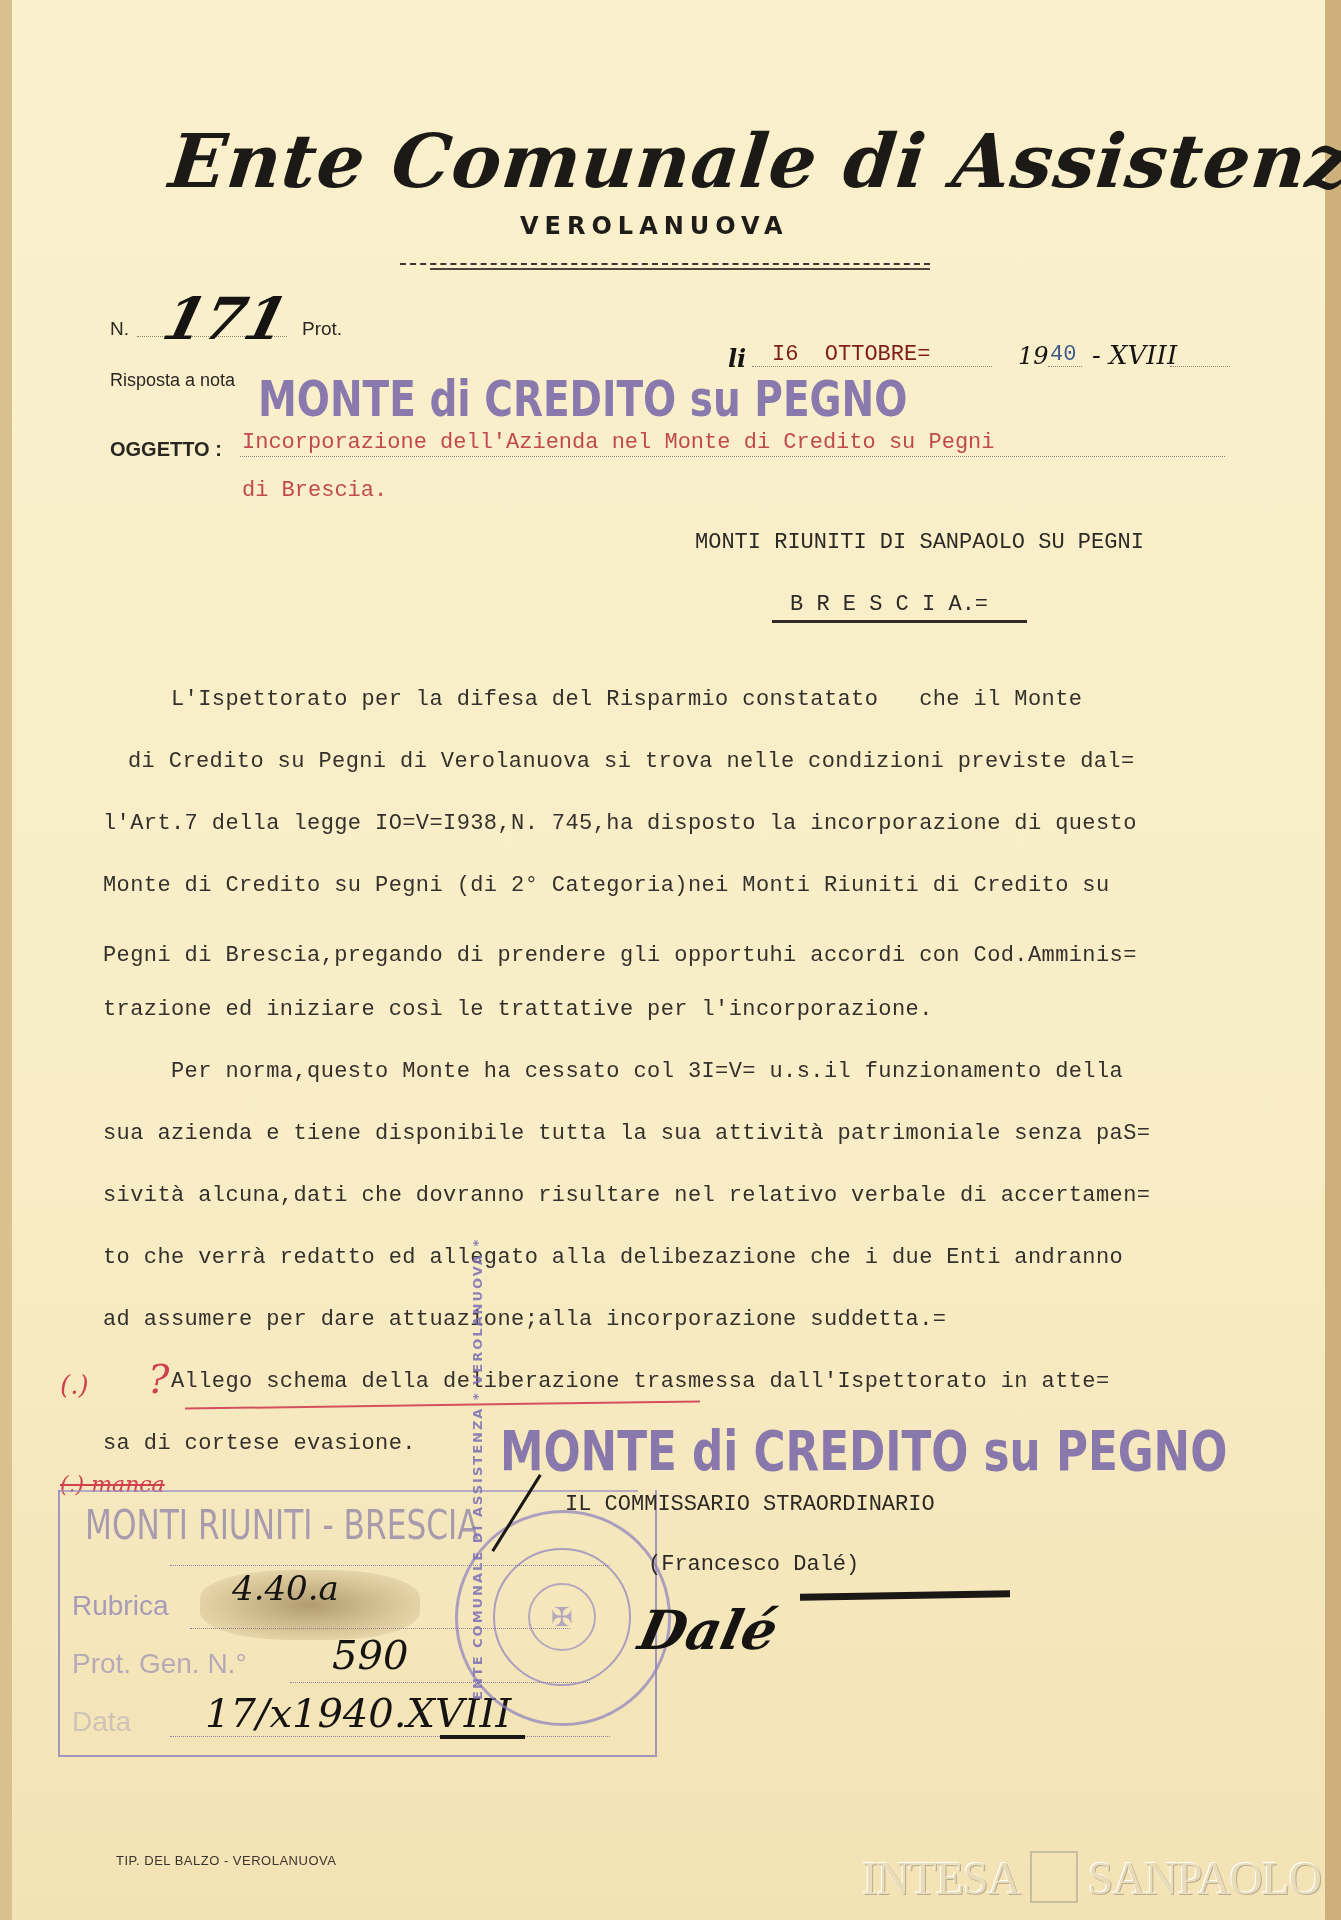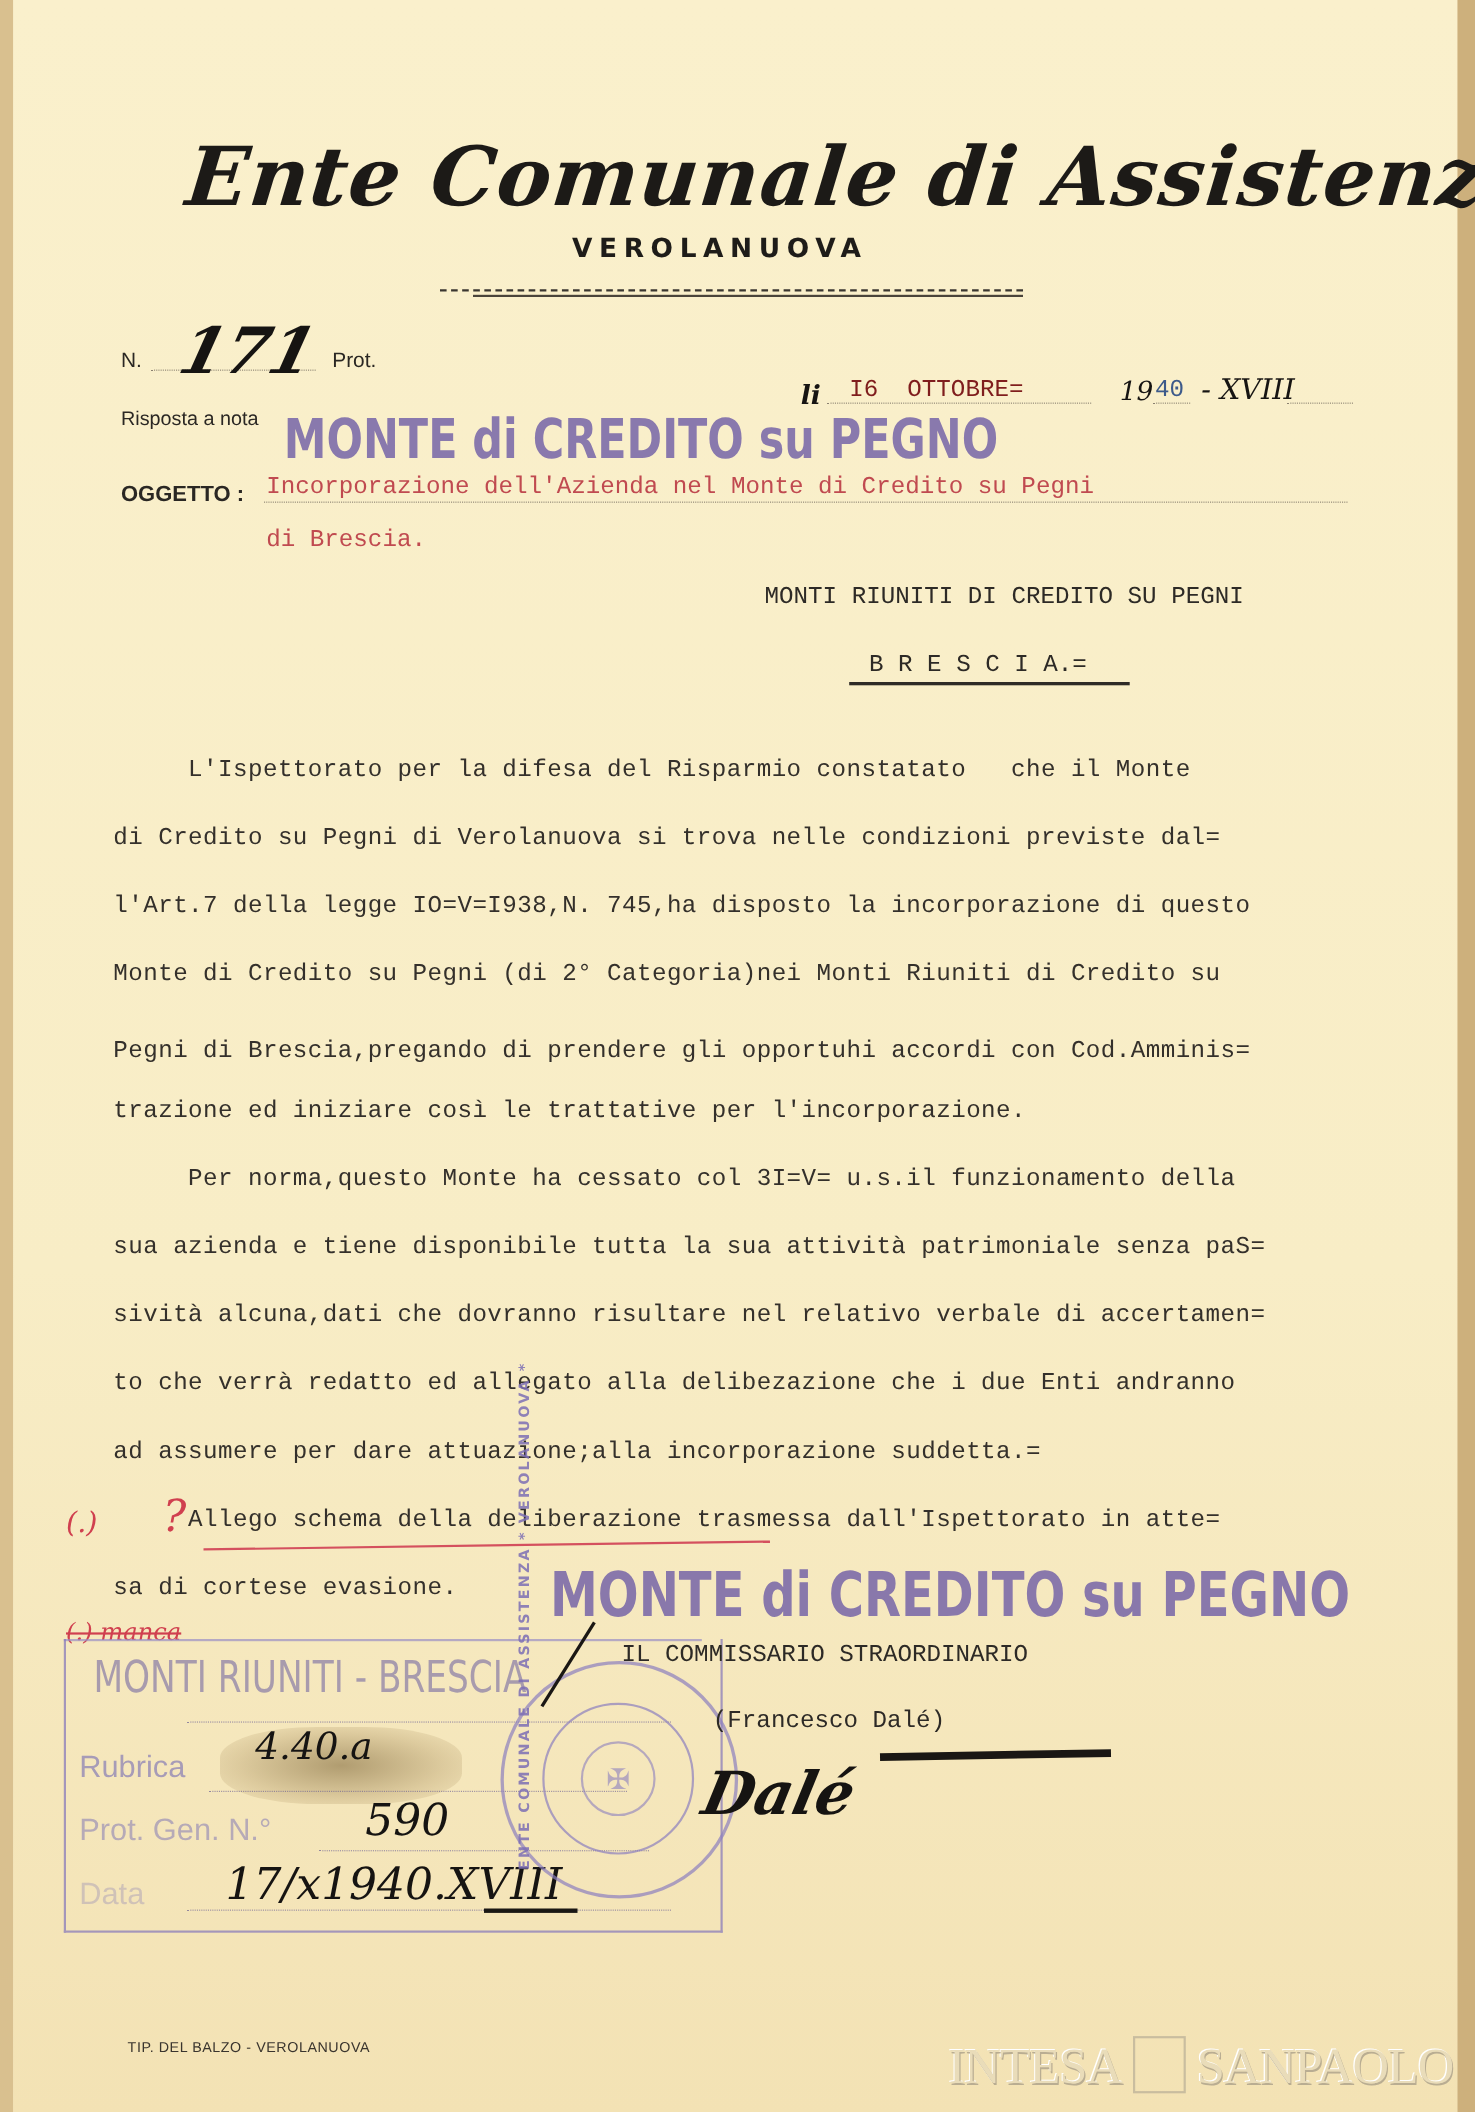--- a/index.html
+++ b/index.html
@@ -69,26 +69,26 @@
 <div class="abs hand" style="left:1092px;top:340px;font-size:26px;">- XVIII</div>
 <div class="abs dotline" style="left:1170px;top:366px;width:60px;"></div>
 
 <div class="abs stamp" style="left:258px;top:370px;font-size:50px;">MONTE di CREDITO su PEGNO</div>
 
 <div class="abs small-label" style="left:110px;top:438px;font-weight:bold;font-size:20px;">OGGETTO :</div>
 <div class="abs dotline" style="left:240px;top:456px;width:985px;"></div>
 <div class="abs typed typed-red" style="left:242px;top:430px;">Incorporazione dell'Azienda nel Monte di Credito su Pegni</div>
 <div class="abs typed typed-red" style="left:242px;top:478px;">di Brescia.</div>
 
-<div class="abs typed" style="left:695px;top:530px;">MONTI RIUNITI DI CREDITO SU PEGNI</div>
+<div class="abs typed" style="left:695px;top:530px;">MONTI RIUNITI DI SANPAOLO SU PEGNI</div>
 <div class="abs typed" style="left:790px;top:592px;">B R E S C I A.=</div>
 <div class="abs" style="left:772px;top:620px;width:255px;height:0;border-top:3px solid #2f2b26;"></div>
 
 <div class="body-line" style="top:687px;">     L'Ispettorato per la difesa del Risparmio constatato   che il Monte</div>
-<div class="body-line" style="top:749px;">di Credito su Pegni di Verolanuova si trova nelle condizioni previste dal=</div>
+<div class="body-line" style="top:749px;margin-left:25px;">di Credito su Pegni di Verolanuova si trova nelle condizioni previste dal=</div>
 <div class="body-line" style="top:811px;">l'Art.7 della legge IO=V=I938,N. 745,ha disposto la incorporazione di questo</div>
 <div class="body-line" style="top:873px;">Monte di Credito su Pegni (di 2° Categoria)nei Monti Riuniti di Credito su</div>
 <div class="body-line" style="top:943px;">Pegni di Brescia,pregando di prendere gli opportuhi accordi con Cod.Amminis=</div>
 <div class="body-line" style="top:997px;">trazione ed iniziare così le trattative per l'incorporazione.</div>
 <div class="body-line" style="top:1059px;">     Per norma,questo Monte ha cessato col 3I=V= u.s.il funzionamento della</div>
 <div class="body-line" style="top:1121px;">sua azienda e tiene disponibile tutta la sua attività patrimoniale senza paS=</div>
 <div class="body-line" style="top:1183px;">sività alcuna,dati che dovranno risultare nel relativo verbale di accertamen=</div>
 <div class="body-line" style="top:1245px;">to che verrà redatto ed allegato alla delibezazione che i due Enti andranno</div>
 <div class="body-line" style="top:1307px;">ad assumere per dare attuazione;alla incorporazione suddetta.=</div>
 <div class="body-line" style="top:1369px;">     Allego schema della deliberazione trasmessa dall'Ispettorato in atte=</div>

